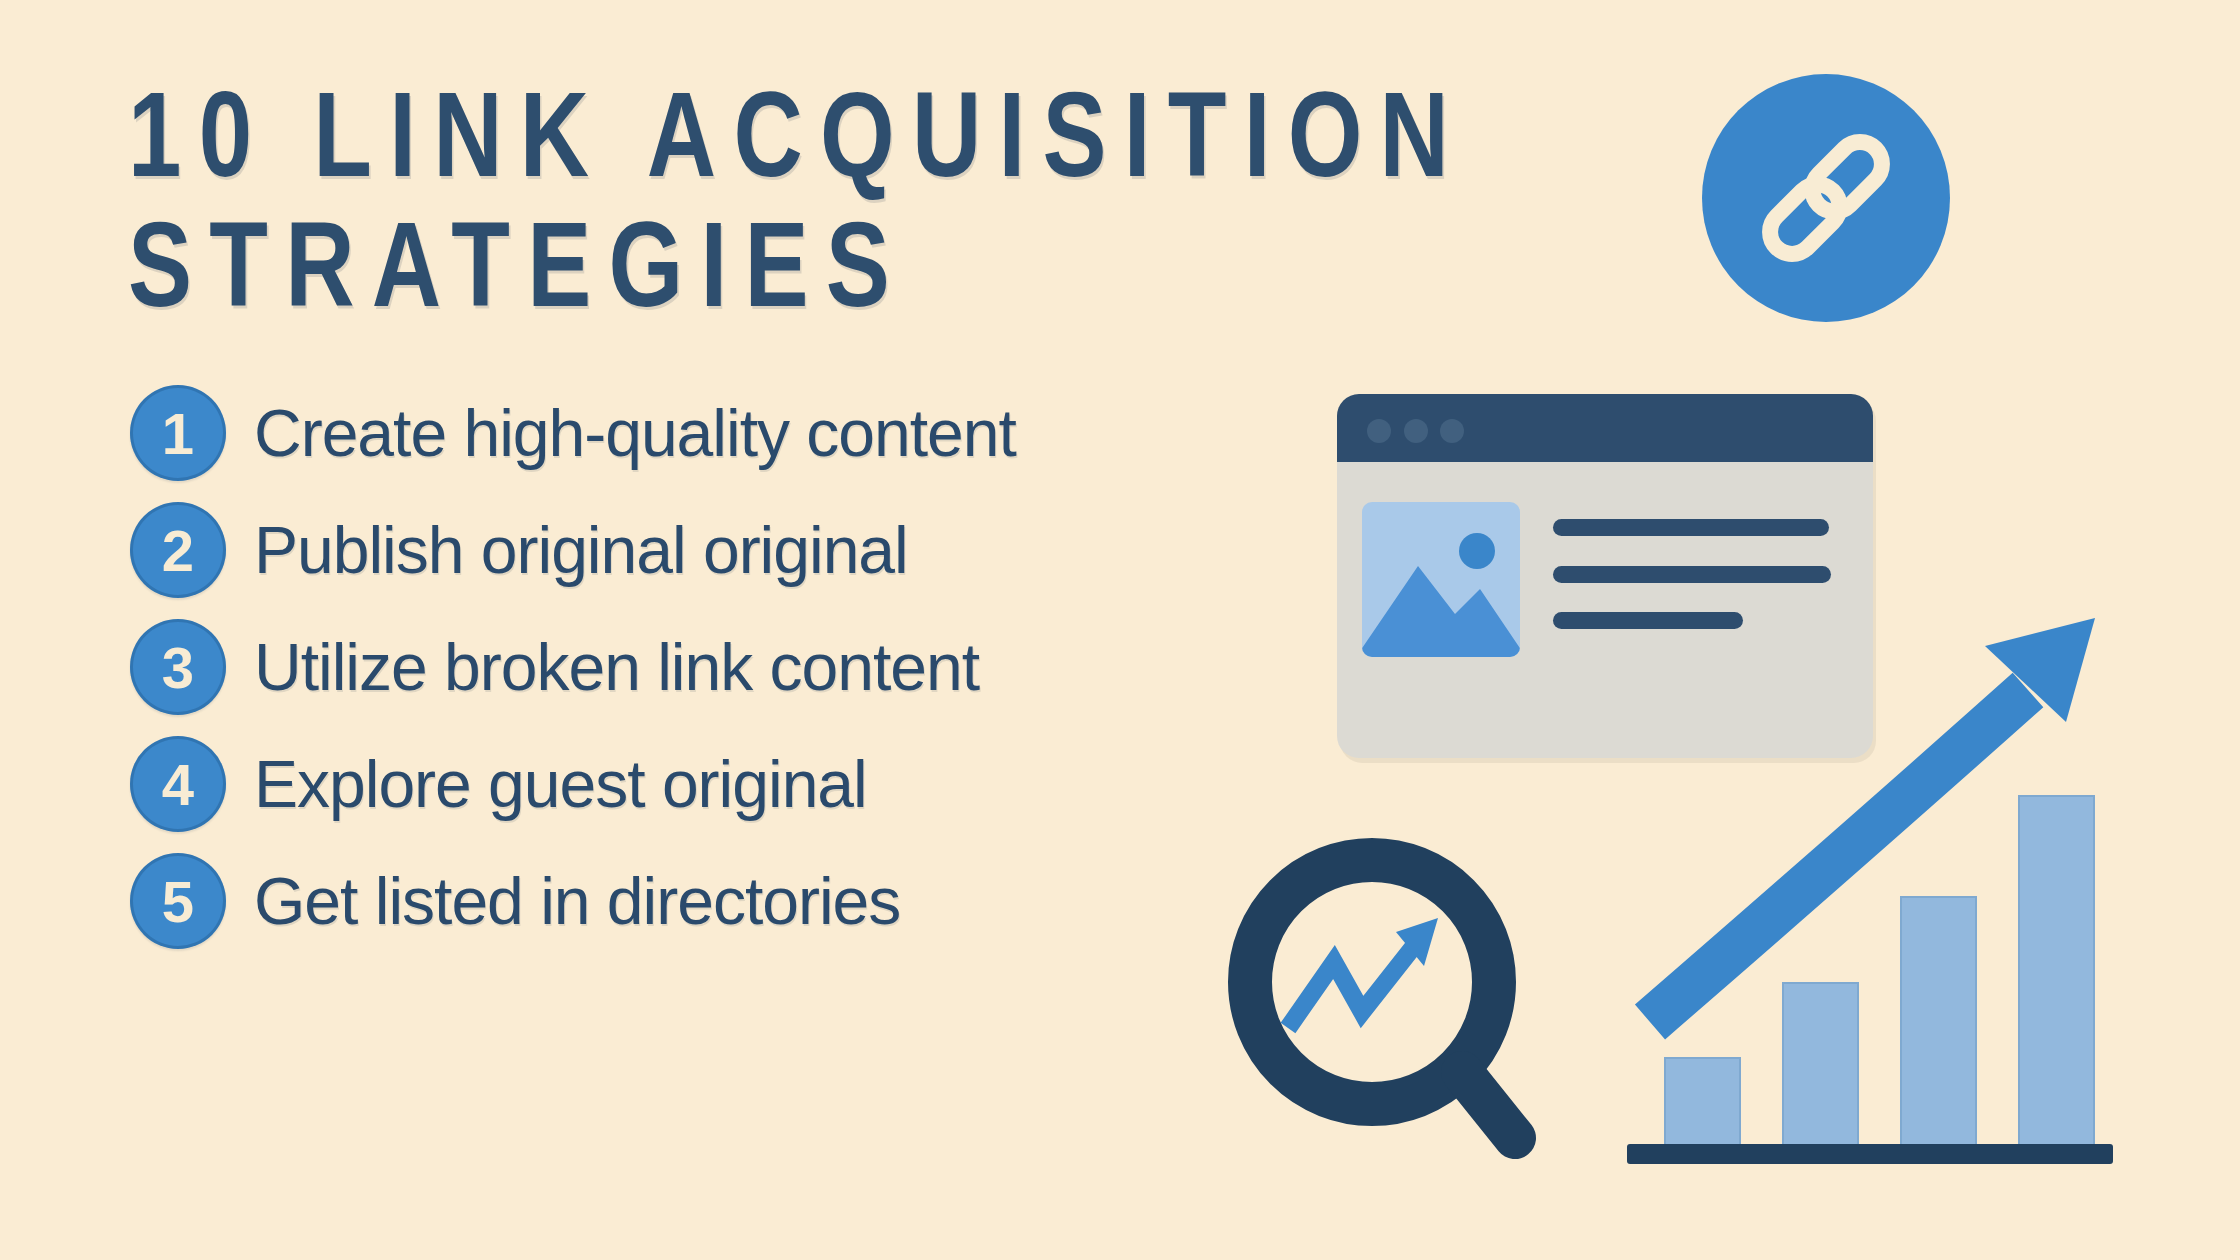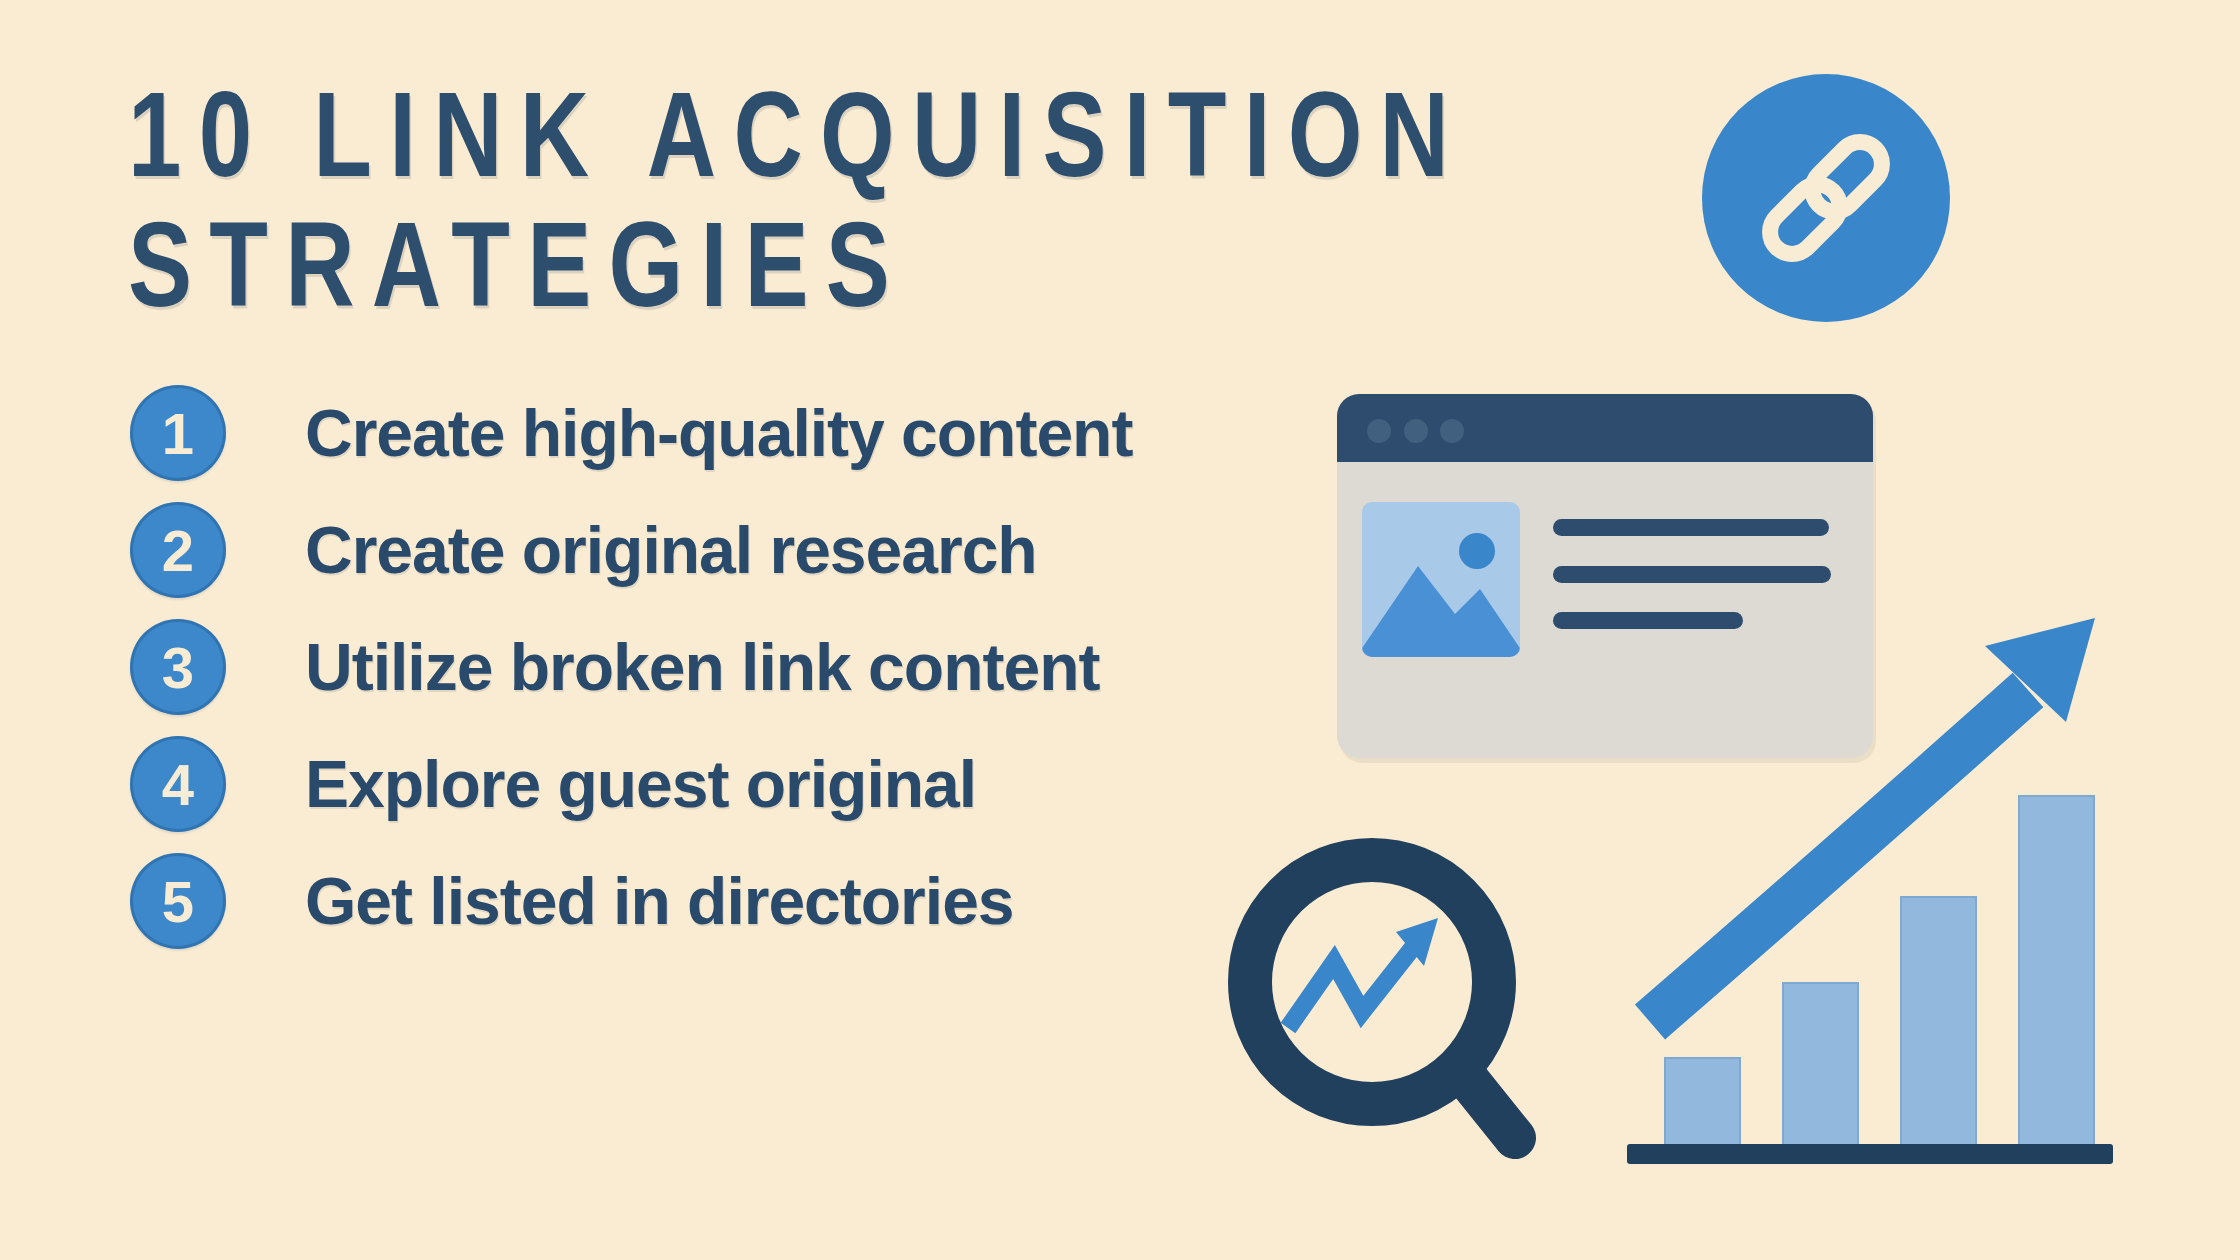--- a/index.html
+++ b/index.html
@@ -38,23 +38,23 @@
   .num{
     flex:0 0 96px;width:96px;height:96px;
     border-radius:50%;
     background:var(--badge,#3c88cb);
     box-shadow:inset 0 0 0 3px rgba(23,74,124,0.30), 0 2px 2px rgba(60,70,90,0.12);
     color:var(--cream,#f8ecd4);
     font-weight:700;font-size:58px;
     display:flex;align-items:center;justify-content:center;
   }
   .label{
-    margin-left:79px;
+    margin-left:28px;
     color:var(--ink,#2a4a6c);
-    font-weight:700;font-size:66px;
+    font-weight:400;font-size:66px;
     letter-spacing:-1px;
     white-space:nowrap;
     text-shadow:1px 2px 0 rgba(40,55,75,0.12);
   }
   
   .art{position:absolute;left:0;top:0;}
   .fill-accent{fill:var(--accent,#3a86ca);}
   .stroke-accent{stroke:var(--accent,#3a86ca);fill:none;}
   .fill-navy{fill:var(--navy,#21405e);}
   .stroke-navy{stroke:var(--navy,#21405e);fill:none;}
@@ -77,21 +77,21 @@
     <div>STRATEGIES</div>
   </header>
 
   <ol class="list">
     <li class="row">
       <span class="num">1</span>
       <span class="label">Create high-quality content</span>
     </li>
     <li class="row">
       <span class="num">2</span>
-      <span class="label">Create original research</span>
+      <span class="label">Publish original original</span>
     </li>
     <li class="row">
       <span class="num">3</span>
       <span class="label">Utilize broken link content</span>
     </li>
     <li class="row">
       <span class="num">4</span>
       <span class="label">Explore guest original</span>
     </li>
     <li class="row">

